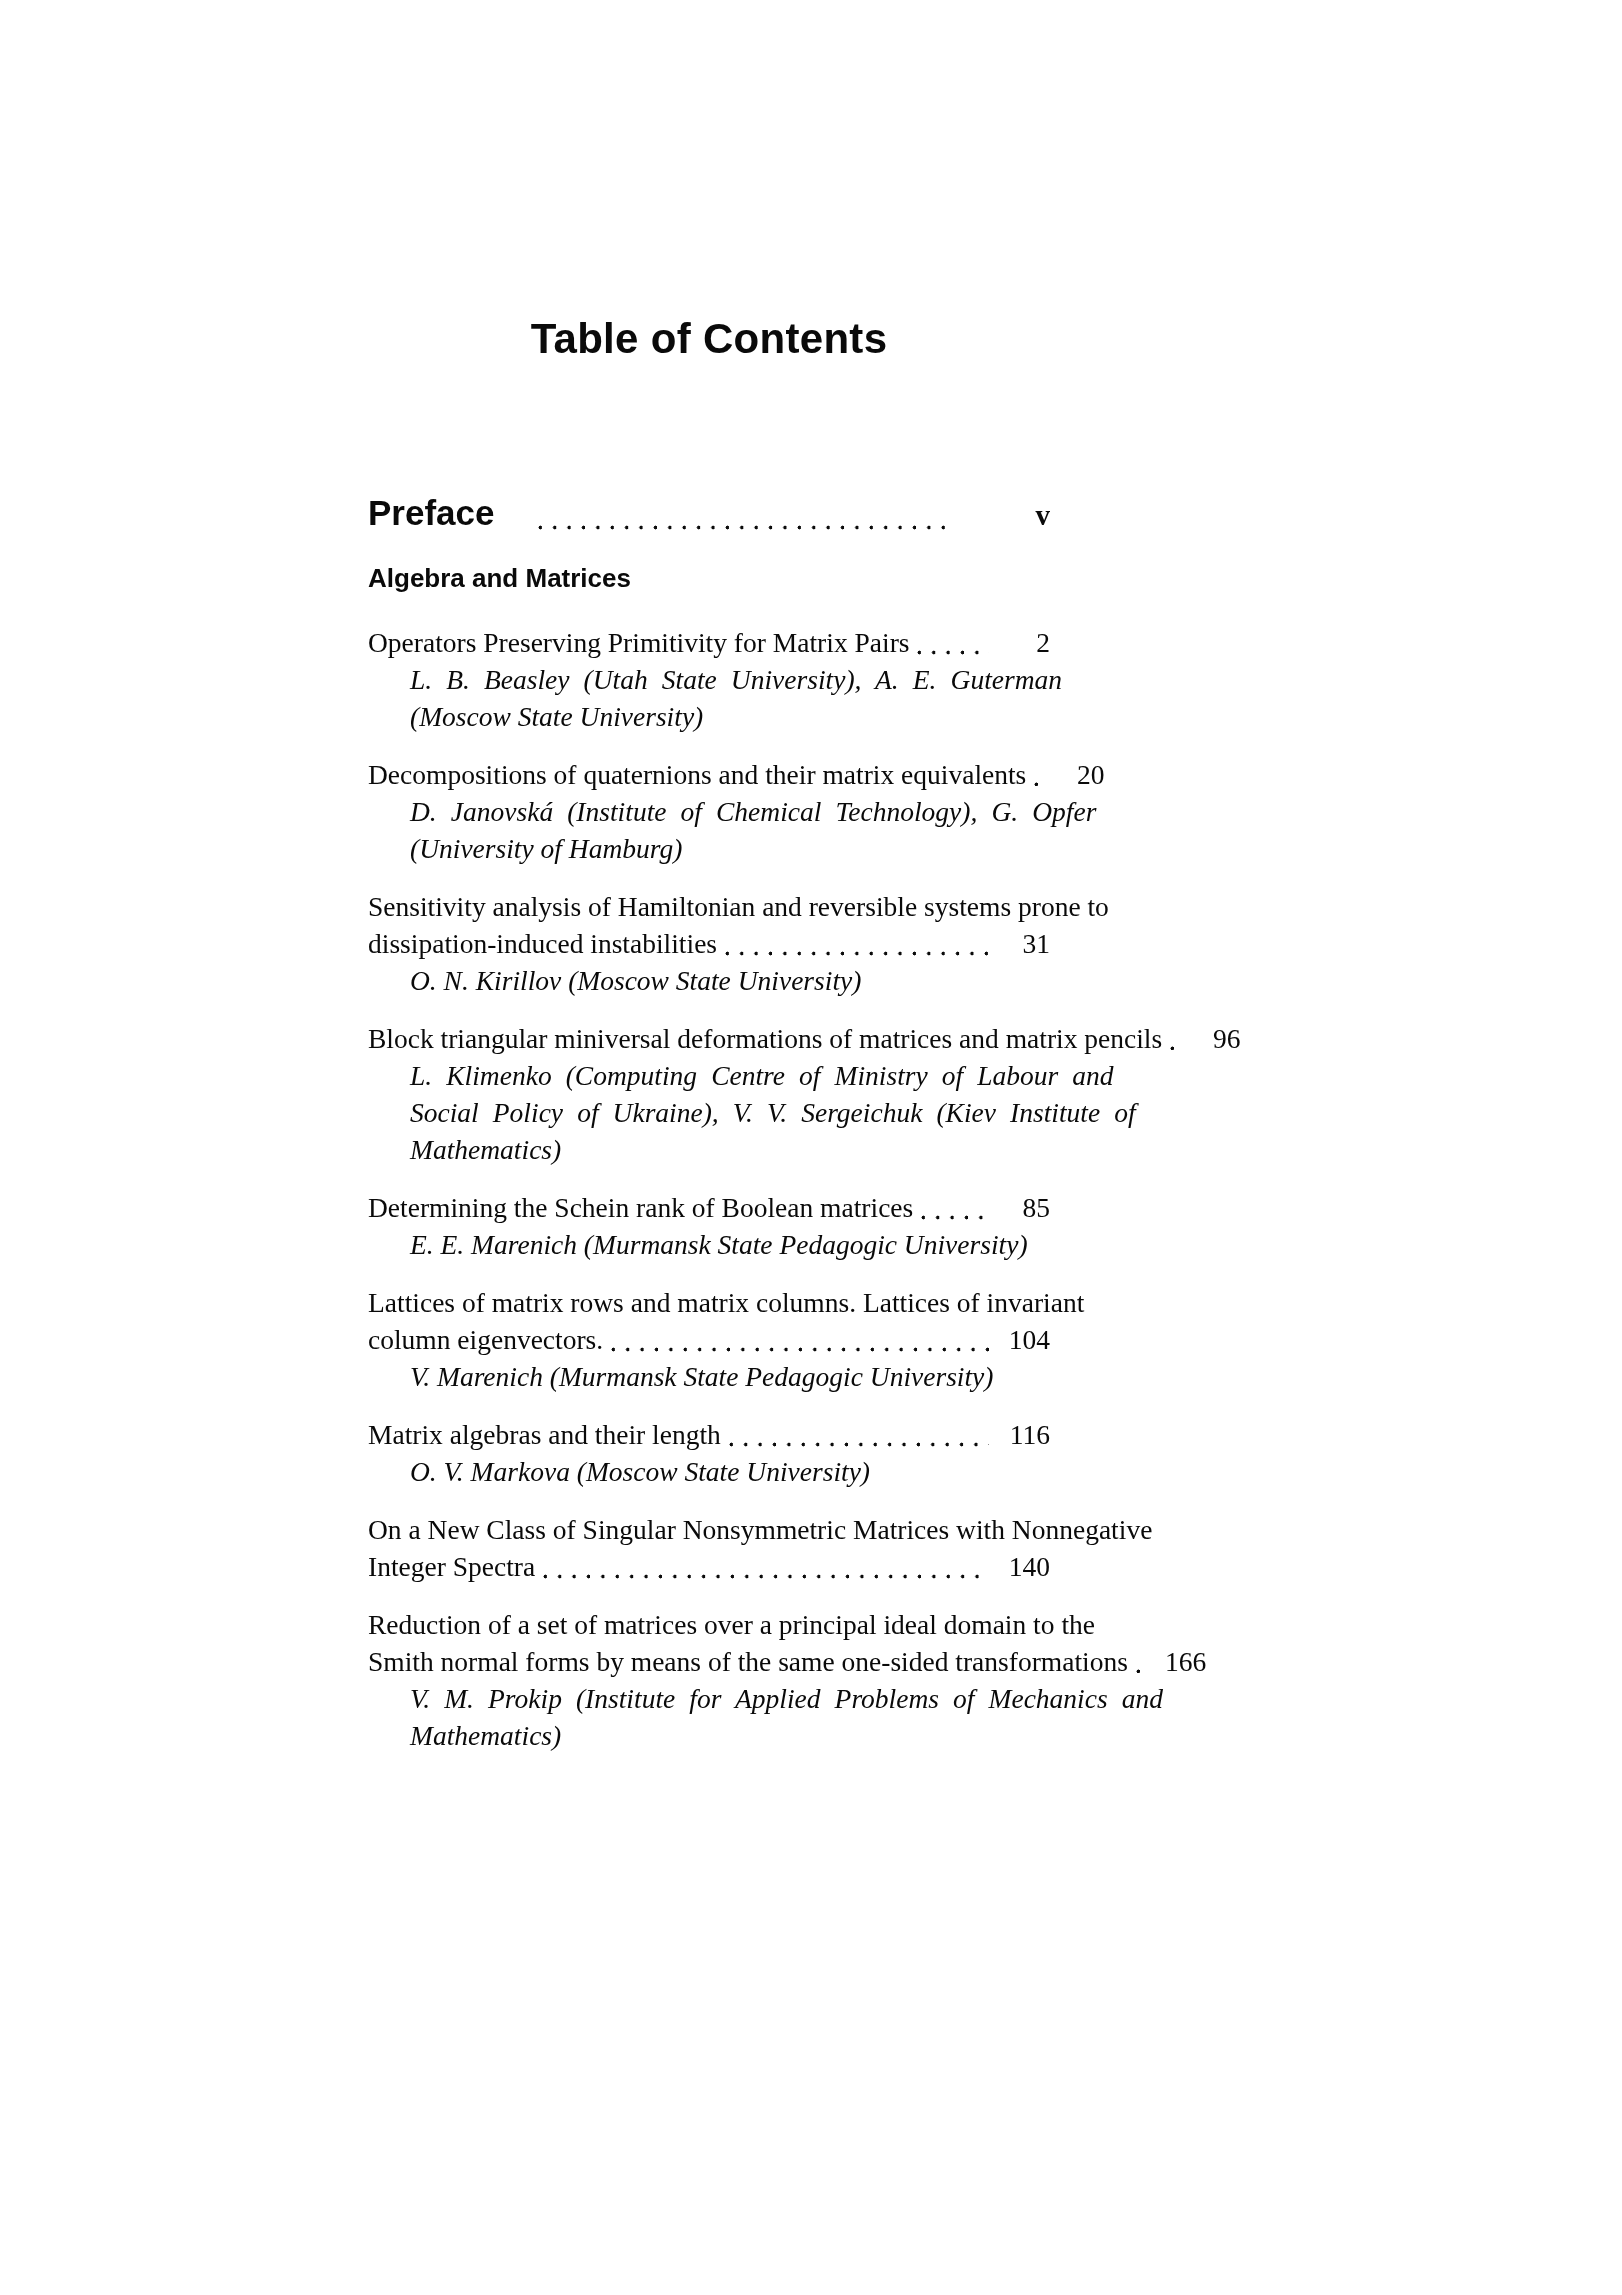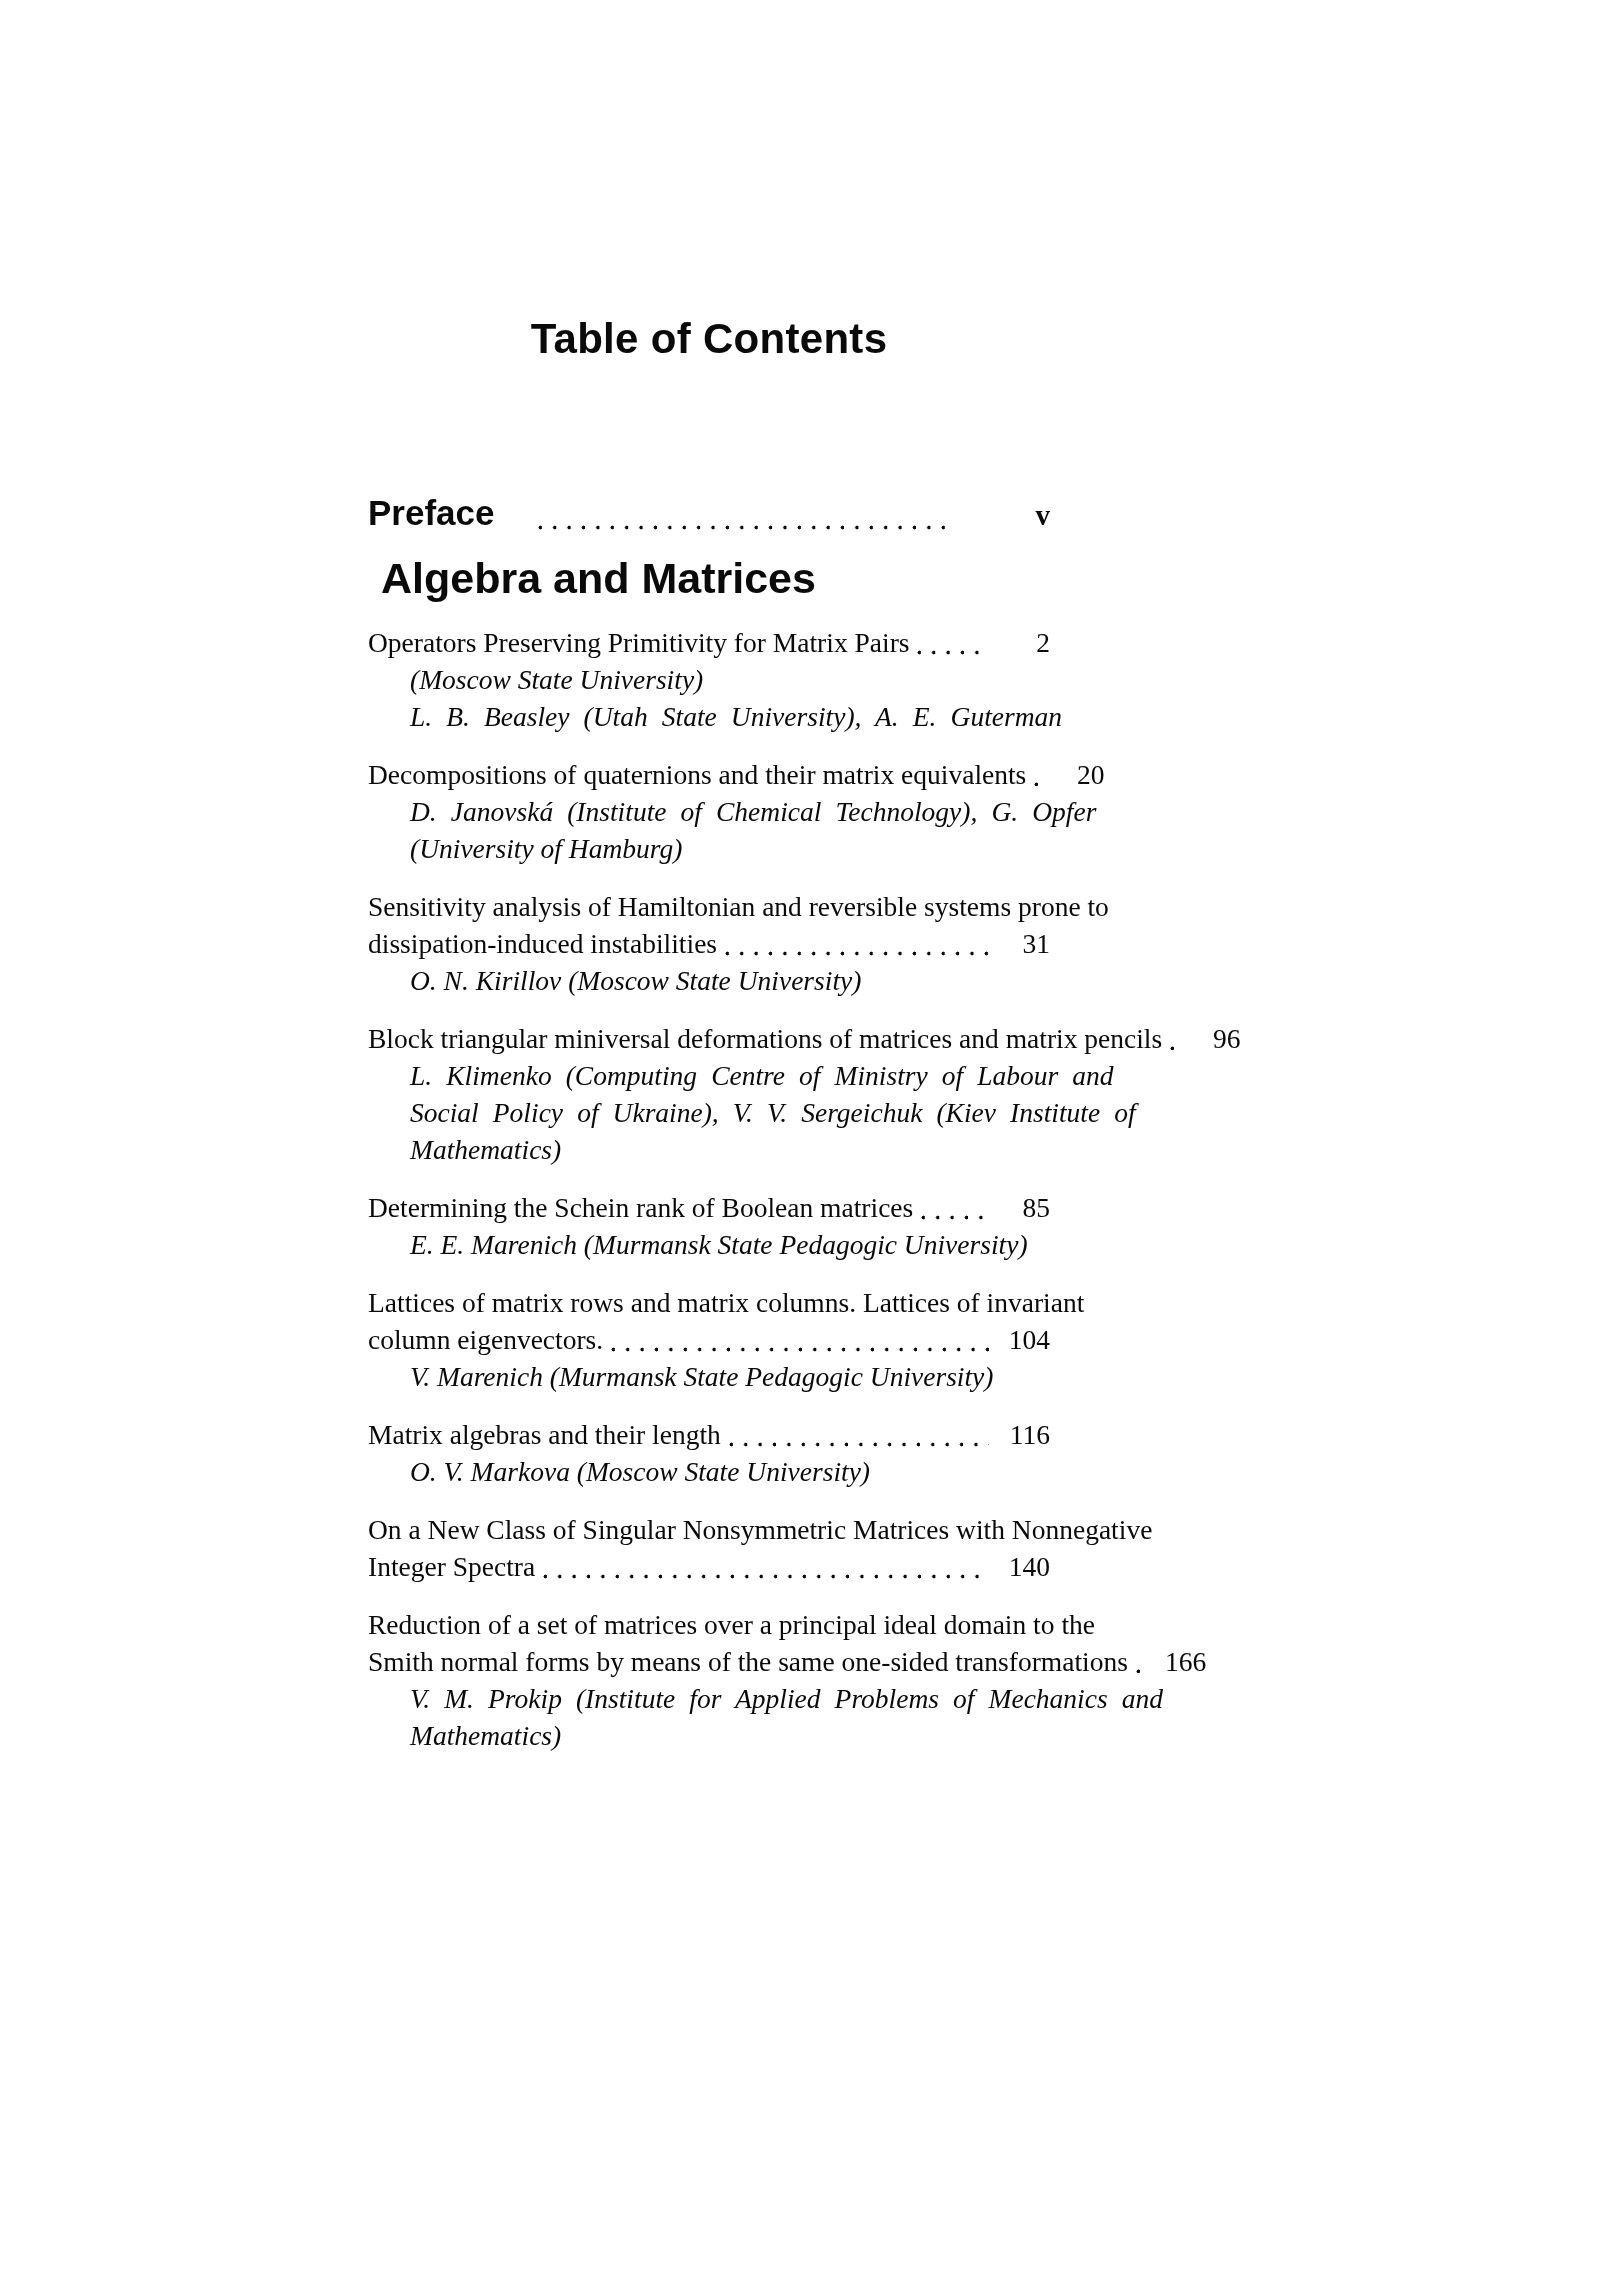--- a/index.html
+++ b/index.html
@@ -43,24 +43,24 @@
     line-height: 41px;
     gap: 36px;
   }
   .pre-label {
     font-family: "Liberation Sans", sans-serif;
     font-weight: bold;
     font-size: 35px;
     white-space: nowrap;
   }
   .section {
-    margin: 0 0 25px 13px;
+    margin: 0 0 25px 0;
     font-family: "Liberation Sans", sans-serif;
     font-weight: bold;
-    font-size: 43px;
+    font-size: 26px;
     line-height: 41px;
     white-space: nowrap;
   }
   .entry {
     margin-bottom: 21px;
     font-size: 27.5px;
     line-height: 37px;
   }
   .tline {
     white-space: nowrap;
@@ -115,22 +115,22 @@
 
   <h2 class="section">Algebra and Matrices</h2>
 
   <div class="entry">
     <div class="row">
       <span class="ttext">Operators Preserving Primitivity for Matrix Pairs</span>
       <span class="dots"></span>
       <span class="pagenum">2</span>
     </div>
     <div class="authors">
+      <div class="aline stretch">L. B. Beasley (Utah State University), A. E. Guterman</div>
       <div class="aline">(Moscow State University)</div>
-      <div class="aline stretch">L. B. Beasley (Utah State University), A. E. Guterman</div>
     </div>
   </div>
 
   <div class="entry">
     <div class="row">
       <span class="ttext">Decompositions of quaternions and their matrix equivalents</span>
       <span class="dots"></span>
       <span class="pagenum">20</span>
     </div>
     <div class="authors">

